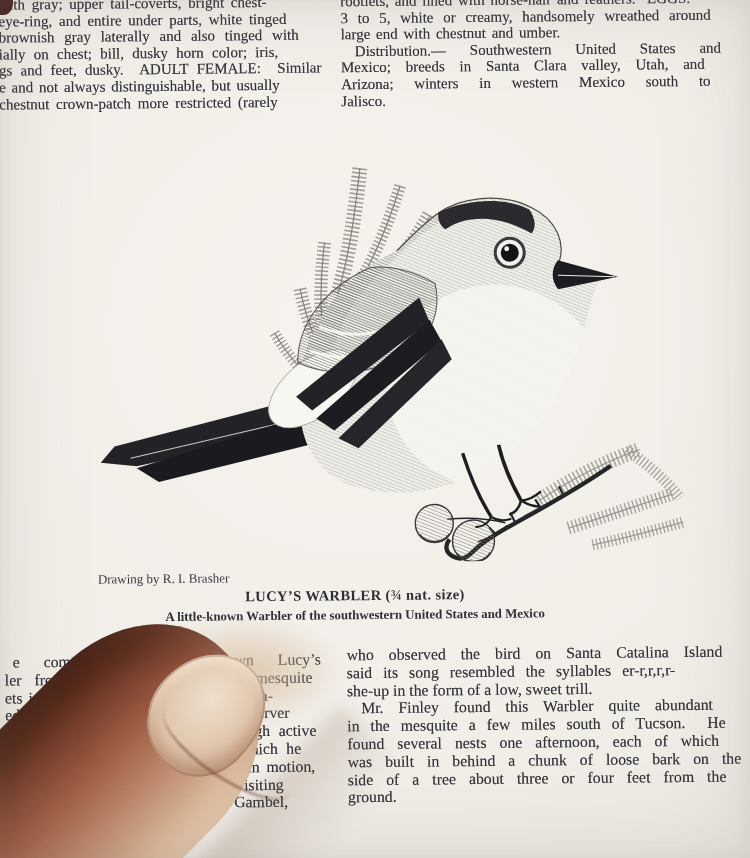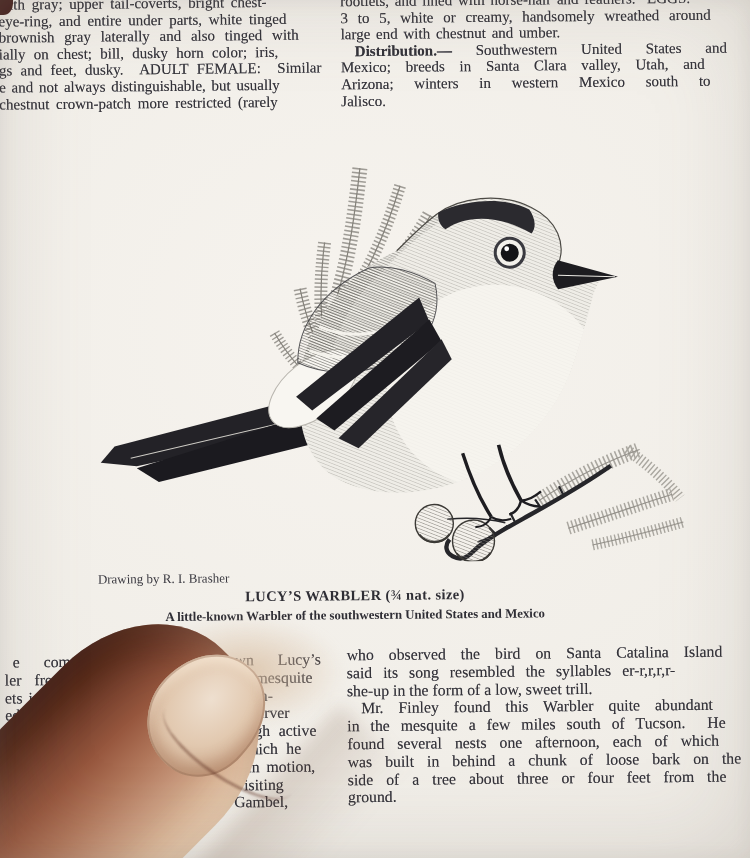--- a/index.html
+++ b/index.html
@@ -11,21 +11,21 @@
   }
   .sheet{position:absolute;inset:0;transform:rotate(-0.55deg);transform-origin:50% 45%;z-index:1;}
   .line{white-space:pre;color:#34333a;text-shadow:0 0 .5px rgba(50,50,60,.55);}
   .col{position:absolute;}
   .tl{left:2px;top:-7px;width:340px;}
   .tr{left:344px;top:-7px;width:404px;}
   .bl{left:2px;top:650px;width:336px;}
   .br{left:344px;top:646px;width:402px;}
   .tl .line,.tr .line{font-size:15px;line-height:16.6px;}
   .bl .line,.br .line{font-size:15.8px;line-height:17.8px;}
-  .bold{font-weight:bold;}
+  .bold{font-weight:normal;}
   .indent{padding-left:14px;}
   .ws2{word-spacing:2px}.ws3{word-spacing:3px}.ws4{word-spacing:4.5px}.ws5{word-spacing:6px}
   .ws7{word-spacing:7px}.ws9{word-spacing:9px}.ws11{word-spacing:11px}.ws17{word-spacing:17px}.ws20{word-spacing:20px}
   .p8{padding-left:8px}.p47{padding-left:47px}.p55{padding-left:55px}.p91{padding-left:91px}
   .p96{padding-left:96px}.p100{padding-left:100px}
   .gap46{margin-left:46px}.gap88{margin-left:88px}
   .credit{position:absolute;left:96px;top:569px;font-size:13px;color:#3a3940;}
   .cap-title{position:absolute;left:0;top:587px;width:706px;text-align:center;font-size:14.5px;font-weight:bold;letter-spacing:.4px;color:#2f2e35;}
   .cap-sub{position:absolute;left:0;top:608px;width:706px;text-align:center;font-size:12.8px;font-weight:bold;color:#2f2e35;}
   .illus{position:absolute;left:70px;top:150px;width:620px;height:412px;}

